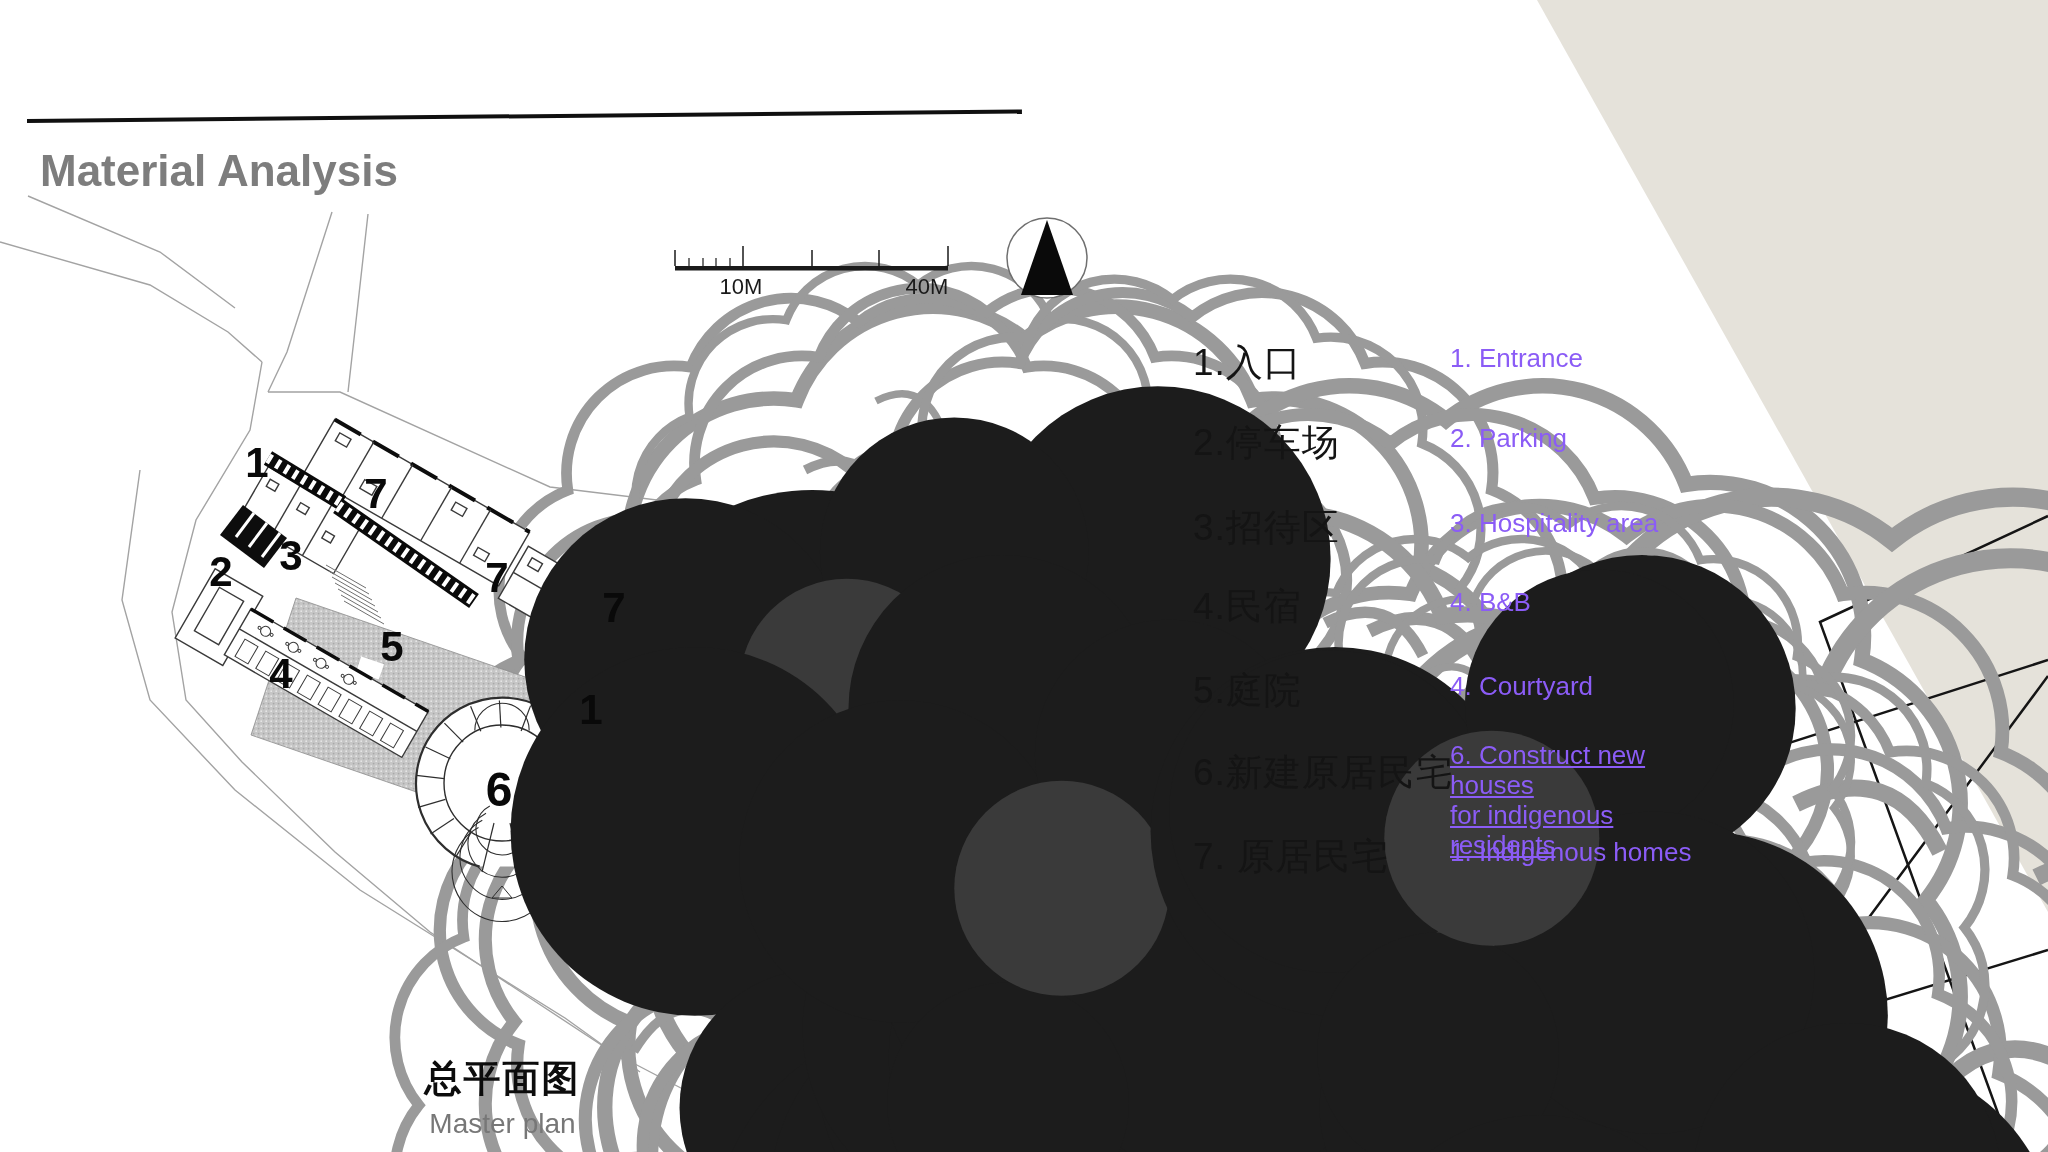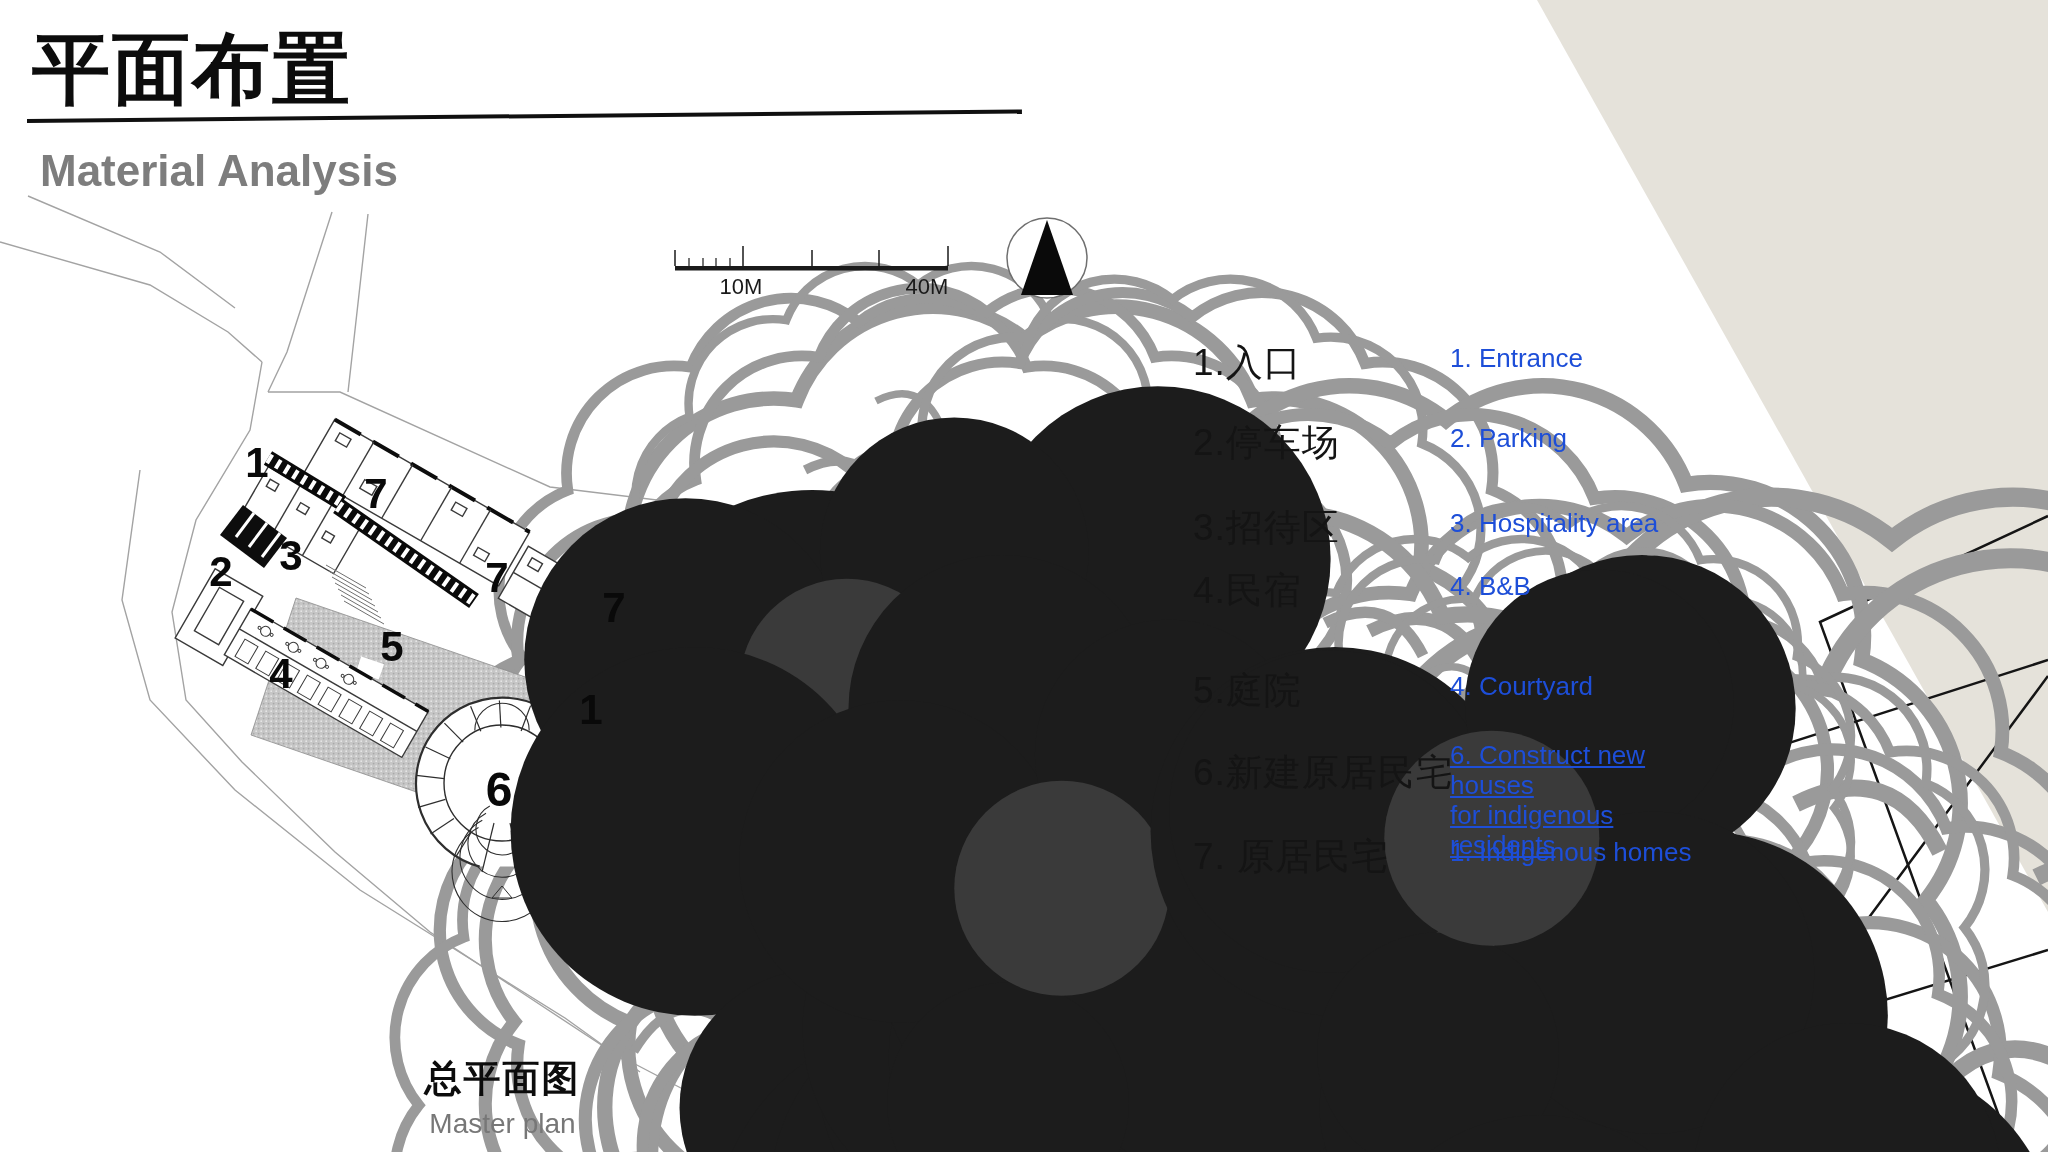--- a/index.html
+++ b/index.html
@@ -8,21 +8,21 @@
   .plan-svg{position:absolute;left:0;top:0;width:2048px;height:1152px;}
   .page-title{position:absolute;left:32px;top:18px;font-size:78px;font-weight:bold;color:#0c0c0c;
               letter-spacing:2px;white-space:nowrap;}
   .title-underline{position:absolute;left:27px;top:119px;width:995px;height:4px;background:#101010;
                    transform:rotate(-0.55deg);transform-origin:left center;}
   .page-subtitle{position:absolute;left:40px;top:146px;font-size:44px;color:#7d7d7d;white-space:nowrap;font-weight:bold;}
   .legend{position:absolute;left:1193px;top:0;width:560px;}
   .legend-row{position:absolute;left:0;}
   .legend-cn{font-size:37px;color:#141414;white-space:nowrap;letter-spacing:1px;}
   .legend-en{position:absolute;left:257px;top:5px;width:270px;font-size:26px;line-height:30px;
-             color:#1d4ed8;white-space:pre-line;}
+             color:#8b5cf6;white-space:pre-line;}
   .legend-row.r6 .legend-en{top:-8px;text-decoration:underline;}
   .caption{position:absolute;left:330px;top:1054px;width:345px;text-align:center;}
   .caption-cn{font-size:37px;font-weight:bold;color:#0c0c0c;letter-spacing:2px;}
   .caption-en{font-size:28px;color:#777;margin-top:4px;}
 </style>
 </head>
 <body>
 
 <div class="stage">
 
@@ -313,38 +313,37 @@
       <text x="741" y="294" font-size="22px" fill="#1a1a1a" stroke="none" text-anchor="middle" font-family="Liberation Sans, DejaVu Sans, sans-serif">10M</text>
       <text x="927" y="294" font-size="22px" fill="#1a1a1a" stroke="none" text-anchor="middle" font-family="Liberation Sans, DejaVu Sans, sans-serif">40M</text>
     </g>
 
     <g>
       <circle cx="1047" cy="258" r="40" fill="#ffffff" stroke="#6f6f6f" stroke-width="1.5"></circle>
       <polygon points="1047,220 1021,295 1073,295" fill="#0a0a0a"></polygon>
     </g>
   </svg>
 
-  <div class="page-title">平面布置</div>
   <div class="title-underline"></div>
   <div class="page-subtitle">Material Analysis</div>
 
   <div class="legend">
     <div class="legend-row r1" style="top:338px">
       <span class="legend-cn">1.入口</span>
       <span class="legend-en">1. Entrance</span>
     </div>
     <div class="legend-row r2" style="top:418px">
       <span class="legend-cn">2.停车场</span>
       <span class="legend-en">2. Parking</span>
     </div>
     <div class="legend-row r3" style="top:503px">
       <span class="legend-cn">3.招待区</span>
       <span class="legend-en">3. Hospitality area</span>
     </div>
-    <div class="legend-row r4" style="top:566px">
+    <div class="legend-row r4" style="top:582px">
       <span class="legend-cn">4.民宿</span>
       <span class="legend-en">4. B&amp;B</span>
     </div>
     <div class="legend-row r5" style="top:666px">
       <span class="legend-cn">5.庭院</span>
       <span class="legend-en">4. Courtyard</span>
     </div>
     <div class="legend-row r6" style="top:748px">
       <span class="legend-cn">6.新建原居民宅</span>
       <span class="legend-en">6. Construct new houses

